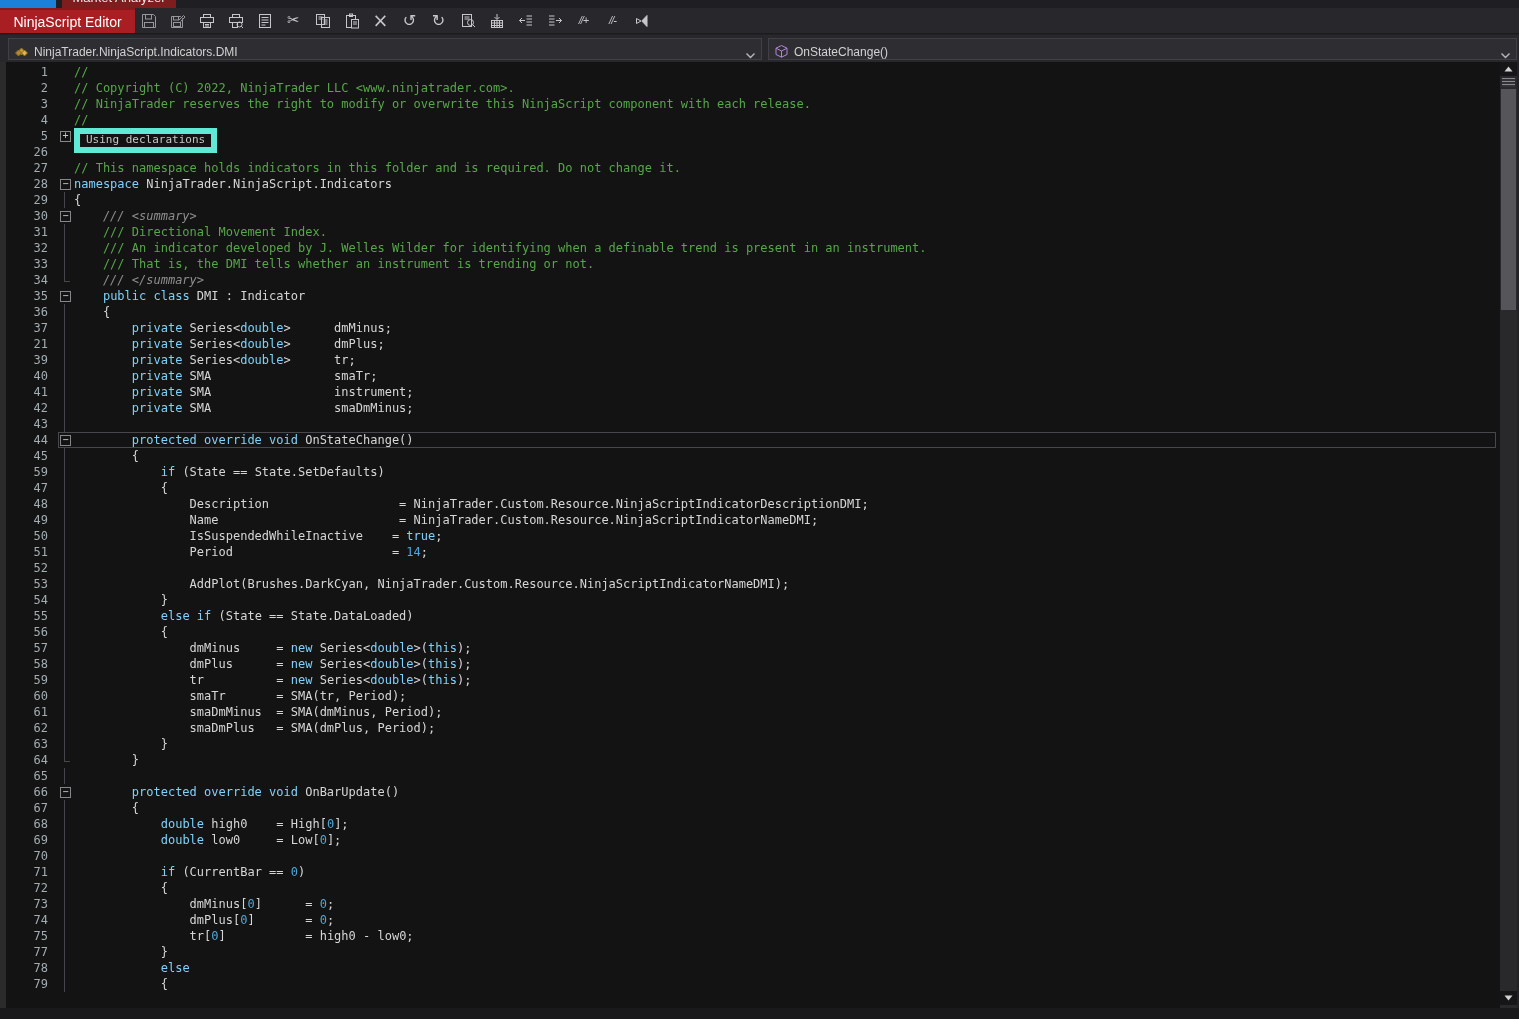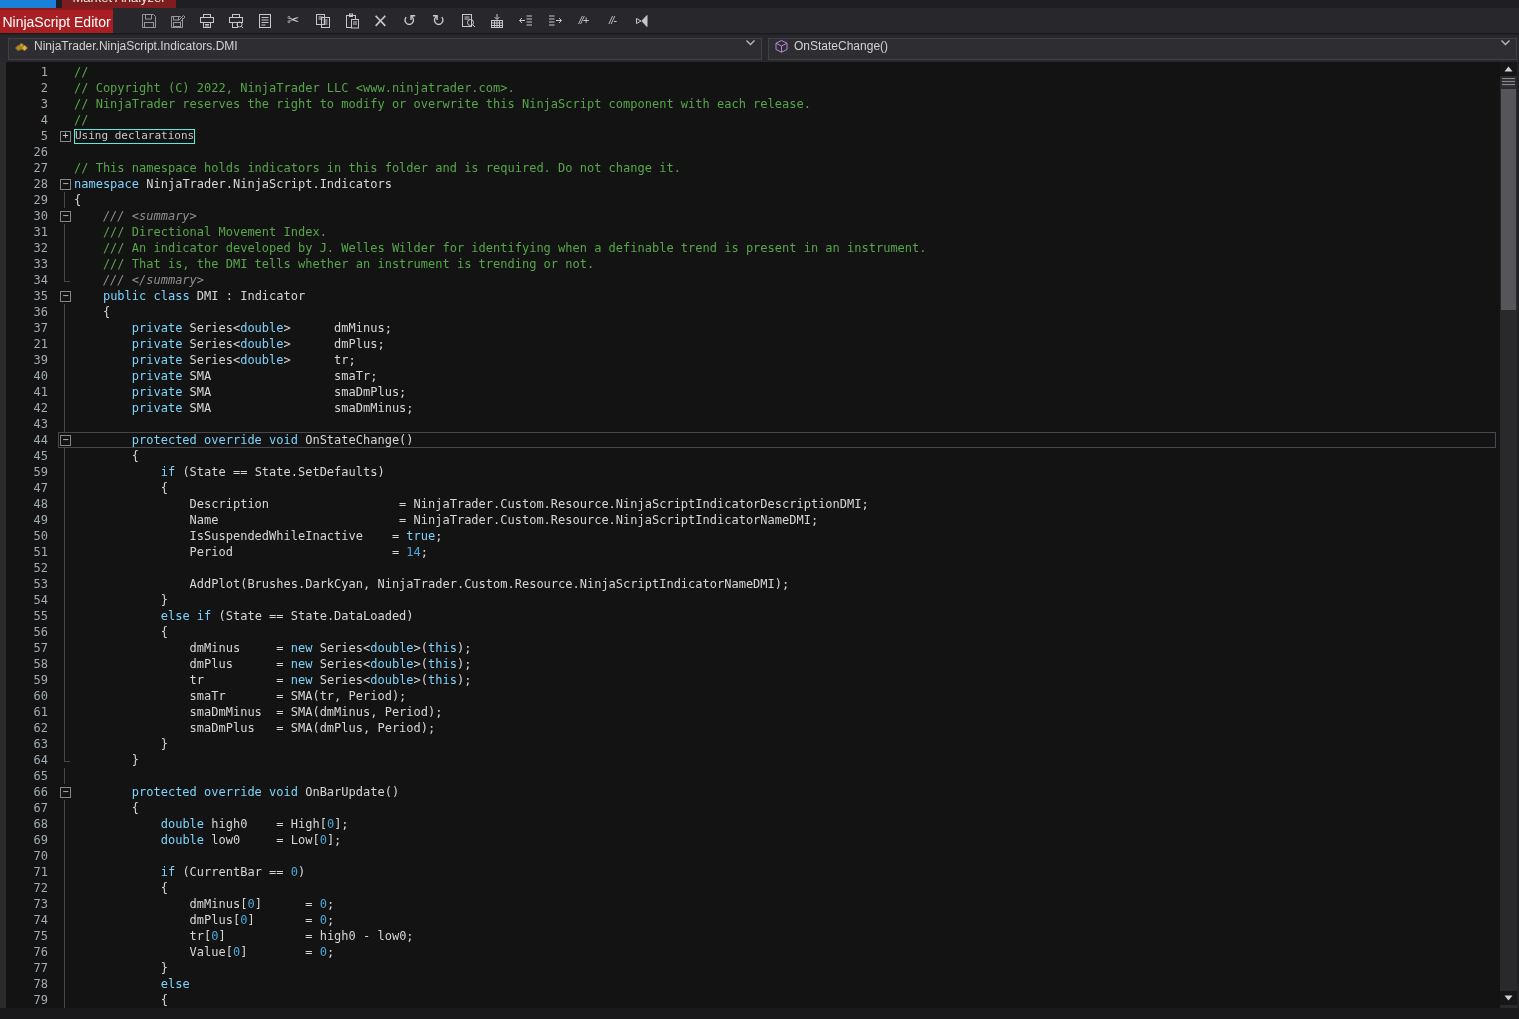--- a/index.html
+++ b/index.html
@@ -7,34 +7,34 @@
     width:1519px; height:1019px; overflow:hidden; position:relative;
     background:#222226; font-family:"Liberation Sans", sans-serif;
   }
   
   .topstrip { position:absolute; top:0; left:0; width:1519px; height:8px; background:#1f1f23; overflow:hidden; }
   .blue-frag { position:absolute; left:0; top:0; width:56px; height:8px; background:#1b80d8; }
   .ma-tab { position:absolute; left:62px; top:-13px; width:114px; height:21px; background:#7d1d1d;
             color:#e6e6e6; font-size:13px; line-height:21px; text-align:center; white-space:nowrap; }
   
   .toolbar { position:absolute; top:8px; left:0; width:1519px; height:26px; background:#28282c; border-bottom:1px solid #1b1b1e; box-sizing:border-box; }
-  .title-badge { position:absolute; left:0; top:0; width:113px; height:25px; background:#a81e22;
+  .title-badge { position:absolute; left:0; top:0; width:135px; height:25px; background:#a81e22;
                  border-top:2px solid #8c171b; box-sizing:border-box; color:#ffffff; font-size:14px;
                  display:flex; align-items:center; justify-content:center; }
   .icons { position:absolute; left:140px; top:0; height:25px; display:flex; align-items:center; gap:12px; }
   .tbi { width:17px; height:17px; display:flex; align-items:center; justify-content:center;
          color:#c7c7ca; font-size:15px; line-height:17px; }
   .tbi.dim { color:#98989b; }
   .tbi svg { display:block; }
   .tbi.txt { font-family:"DejaVu Sans", sans-serif; }
   .tbi.slashes { font-size:11px; font-style:italic; letter-spacing:-1px; }
   
   .navrow { position:absolute; top:35px; left:0; width:1519px; height:27px; background:#28282c; }
   .dd { position:absolute; top:3px; height:22px; background:#2d2d32; border:1px solid #404046;
-        box-sizing:border-box; display:flex; align-items:flex-start; color:#d2d2d2; font-size:12px; }
+        box-sizing:border-box; display:flex; align-items:flex-end; color:#d2d2d2; font-size:12px; }
   .dd-class { left:8px; width:754px; }
   .dd-member { left:768px; width:749px; }
   .dd .ddicon { margin:0 5px 0 5px; display:flex; }
   .dd .chev { margin-left:auto; margin-right:5px; color:#b9b9bc; display:flex; }
   
   .editor { position:absolute; top:62px; left:0; width:1500px; height:946px; background:#131313;
             font-family:"DejaVu Sans Mono", monospace; font-size:12px; overflow:hidden; }
   .leftstrip { position:absolute; left:0; top:0; width:6px; height:946px; background:#2b2b2b; }
   .lines { position:absolute; left:6px; top:2px; right:0; }
   .cl { display:flex; height:16px; line-height:16px; white-space:pre; }
@@ -43,21 +43,21 @@
   .cl.hl .body::after { content:""; position:absolute; left:0; top:0; right:4px; bottom:0;
                         border:1px solid #48484c; pointer-events:none; }
   .fold { width:16px; flex:none; position:relative; }
   .fbox { position:absolute; left:2px; top:3px; width:9px; height:9px; border:1px solid #85858a;
           background:#131313; font-size:10px; line-height:8px; text-align:center; color:#c8c8c8; z-index:1; }
   .fline::before { content:""; position:absolute; left:6px; top:0; bottom:0; width:1px; background:#46464a; }
   .fend::before  { content:""; position:absolute; left:6px; top:0; width:5px; height:9px;
                    border-left:1px solid #46464a; border-bottom:1px solid #46464a; }
   .code { flex:1; color:#d6d6d6; }
   .c { color:#57a64a; } .d { color:#8f8f8f;font-style:italic; } .k { color:#7dd3fc; } .n { color:#4da8da;text-align:right; } .p { color:#d6d6d6; }
-  .b { display:inline-block; border:1px solid #5eead4; color:#c8c8c8; padding:0 0; height:13px;
+  .b { display:inline-block; border:6px solid #5eead4; color:#c8c8c8; padding:0 6px; height:13px;
        line-height:12px; font-size:11px; vertical-align:1px; }
   
   .scrollbar { position:absolute; top:62px; left:1500px; width:17px; height:946px; background:#29292c; }
   .sb-btn { position:absolute; left:0; width:17px; height:14px; background:#161619; color:#d2d2d2;
             display:flex; align-items:center; justify-content:center; }
   .sb-up { top:0; } .sb-down { bottom:3px; }
   .sb-btn svg { display:block; }
   .sb-grip { position:absolute; left:2px; top:16px; width:13px; height:9px; background:#323236;
              background-image:repeating-linear-gradient(to bottom, #8a8a8e 0 1px, transparent 1px 3px); }
   .sb-thumb { position:absolute; left:1px; top:27px; width:15px; height:221px; background:#56565a; }
@@ -218,21 +218,21 @@
       <div class="cl"><span class="ln">31</span><span class="body"><span class="fold fline"></span><span class="code"><span class="c">    /// Directional Movement Index.</span></span></span></div>
       <div class="cl"><span class="ln">32</span><span class="body"><span class="fold fline"></span><span class="code"><span class="c">    /// An indicator developed by J. Welles Wilder for identifying when a definable trend is present in an instrument.</span></span></span></div>
       <div class="cl"><span class="ln">33</span><span class="body"><span class="fold fline"></span><span class="code"><span class="c">    /// That is, the DMI tells whether an instrument is trending or not.</span></span></span></div>
       <div class="cl"><span class="ln">34</span><span class="body"><span class="fold fend"></span><span class="code"><span class="d">    /// &lt;/summary&gt;</span></span></span></div>
       <div class="cl"><span class="ln">35</span><span class="body"><span class="fold"><span class="fbox">−</span></span><span class="code"><span class="p">    </span><span class="k">public class </span><span class="p">DMI : Indicator</span></span></span></div>
       <div class="cl"><span class="ln">36</span><span class="body"><span class="fold fline"></span><span class="code"><span class="p">    {</span></span></span></div>
       <div class="cl"><span class="ln">37</span><span class="body"><span class="fold fline"></span><span class="code"><span class="p">        </span><span class="k">private</span><span class="p"> Series&lt;</span><span class="k">double</span><span class="p">&gt;      dmMinus;</span></span></span></div>
       <div class="cl"><span class="ln">21</span><span class="body"><span class="fold fline"></span><span class="code"><span class="p">        </span><span class="k">private</span><span class="p"> Series&lt;</span><span class="k">double</span><span class="p">&gt;      dmPlus;</span></span></span></div>
       <div class="cl"><span class="ln">39</span><span class="body"><span class="fold fline"></span><span class="code"><span class="p">        </span><span class="k">private</span><span class="p"> Series&lt;</span><span class="k">double</span><span class="p">&gt;      tr;</span></span></span></div>
       <div class="cl"><span class="ln">40</span><span class="body"><span class="fold fline"></span><span class="code"><span class="p">        </span><span class="k">private</span><span class="p"> SMA                 smaTr;</span></span></span></div>
-      <div class="cl"><span class="ln">41</span><span class="body"><span class="fold fline"></span><span class="code"><span class="p">        </span><span class="k">private</span><span class="p"> SMA                 smaDmPlus;</span></span></span></div>
+      <div class="cl"><span class="ln">41</span><span class="body"><span class="fold fline"></span><span class="code"><span class="p">        </span><span class="k">private</span><span class="p"> SMA                 instrument;</span></span></span></div>
       <div class="cl"><span class="ln">42</span><span class="body"><span class="fold fline"></span><span class="code"><span class="p">        </span><span class="k">private</span><span class="p"> SMA                 smaDmMinus;</span></span></span></div>
       <div class="cl"><span class="ln">43</span><span class="body"><span class="fold fline"></span><span class="code"></span></span></div>
       <div class="cl hl"><span class="ln">44</span><span class="body"><span class="fold"><span class="fbox">−</span></span><span class="code"><span class="p">        </span><span class="k">protected override void </span><span class="p">OnStateChange()</span></span></span></div>
       <div class="cl"><span class="ln">45</span><span class="body"><span class="fold fline"></span><span class="code"><span class="p">        {</span></span></span></div>
       <div class="cl"><span class="ln">59</span><span class="body"><span class="fold fline"></span><span class="code"><span class="p">            </span><span class="k">if</span><span class="p"> (State == State.SetDefaults)</span></span></span></div>
       <div class="cl"><span class="ln">47</span><span class="body"><span class="fold fline"></span><span class="code"><span class="p">            {</span></span></span></div>
       <div class="cl"><span class="ln">48</span><span class="body"><span class="fold fline"></span><span class="code"><span class="p">                Description                  = NinjaTrader.Custom.Resource.NinjaScriptIndicatorDescriptionDMI;</span></span></span></div>
       <div class="cl"><span class="ln">49</span><span class="body"><span class="fold fline"></span><span class="code"><span class="p">                Name                         = NinjaTrader.Custom.Resource.NinjaScriptIndicatorNameDMI;</span></span></span></div>
       <div class="cl"><span class="ln">50</span><span class="body"><span class="fold fline"></span><span class="code"><span class="p">                IsSuspendedWhileInactive    = </span><span class="k">true</span><span class="p">;</span></span></span></div>
       <div class="cl"><span class="ln">51</span><span class="body"><span class="fold fline"></span><span class="code"><span class="p">                Period                      = </span><span class="n">14</span><span class="p">;</span></span></span></div>
@@ -253,21 +253,20 @@
       <div class="cl"><span class="ln">66</span><span class="body"><span class="fold"><span class="fbox">−</span></span><span class="code"><span class="p">        </span><span class="k">protected override void </span><span class="p">OnBarUpdate()</span></span></span></div>
       <div class="cl"><span class="ln">67</span><span class="body"><span class="fold fline"></span><span class="code"><span class="p">        {</span></span></span></div>
       <div class="cl"><span class="ln">68</span><span class="body"><span class="fold fline"></span><span class="code"><span class="p">            </span><span class="k">double</span><span class="p"> high0    = High[</span><span class="n">0</span><span class="p">];</span></span></span></div>
       <div class="cl"><span class="ln">69</span><span class="body"><span class="fold fline"></span><span class="code"><span class="p">            </span><span class="k">double</span><span class="p"> low0     = Low[</span><span class="n">0</span><span class="p">];</span></span></span></div>
       <div class="cl"><span class="ln">70</span><span class="body"><span class="fold fline"></span><span class="code"></span></span></div>
       <div class="cl"><span class="ln">71</span><span class="body"><span class="fold fline"></span><span class="code"><span class="p">            </span><span class="k">if</span><span class="p"> (CurrentBar == </span><span class="n">0</span><span class="p">)</span></span></span></div>
       <div class="cl"><span class="ln">72</span><span class="body"><span class="fold fline"></span><span class="code"><span class="p">            {</span></span></span></div>
       <div class="cl"><span class="ln">73</span><span class="body"><span class="fold fline"></span><span class="code"><span class="p">                dmMinus[</span><span class="n">0</span><span class="p">]      = </span><span class="n">0</span><span class="p">;</span></span></span></div>
       <div class="cl"><span class="ln">74</span><span class="body"><span class="fold fline"></span><span class="code"><span class="p">                dmPlus[</span><span class="n">0</span><span class="p">]       = </span><span class="n">0</span><span class="p">;</span></span></span></div>
       <div class="cl"><span class="ln">75</span><span class="body"><span class="fold fline"></span><span class="code"><span class="p">                tr[</span><span class="n">0</span><span class="p">]           = high0 - low0;</span></span></span></div>
-      <div class="cl"><span class="ln">76</span><span class="body"><span class="fold fline"></span><span class="code"><span class="p">                Value[</span><span class="n">0</span><span class="p">]        = </span><span class="n">0</span><span class="p">;</span></span></span></div>
       <div class="cl"><span class="ln">77</span><span class="body"><span class="fold fline"></span><span class="code"><span class="p">            }</span></span></span></div>
       <div class="cl"><span class="ln">78</span><span class="body"><span class="fold fline"></span><span class="code"><span class="p">            </span><span class="k">else</span></span></span></div>
       <div class="cl"><span class="ln">79</span><span class="body"><span class="fold fline"></span><span class="code"><span class="p">            {</span></span></span></div>
     </div>
 </div>
 
 <div class="scrollbar">
   <div class="sb-btn sb-up">
     <svg width="9" height="6" viewBox="0 0 9 6">
         <path d="M0.5 5.5 L4.5 0.5 L8.5 5.5 Z" fill="currentColor"></path>

